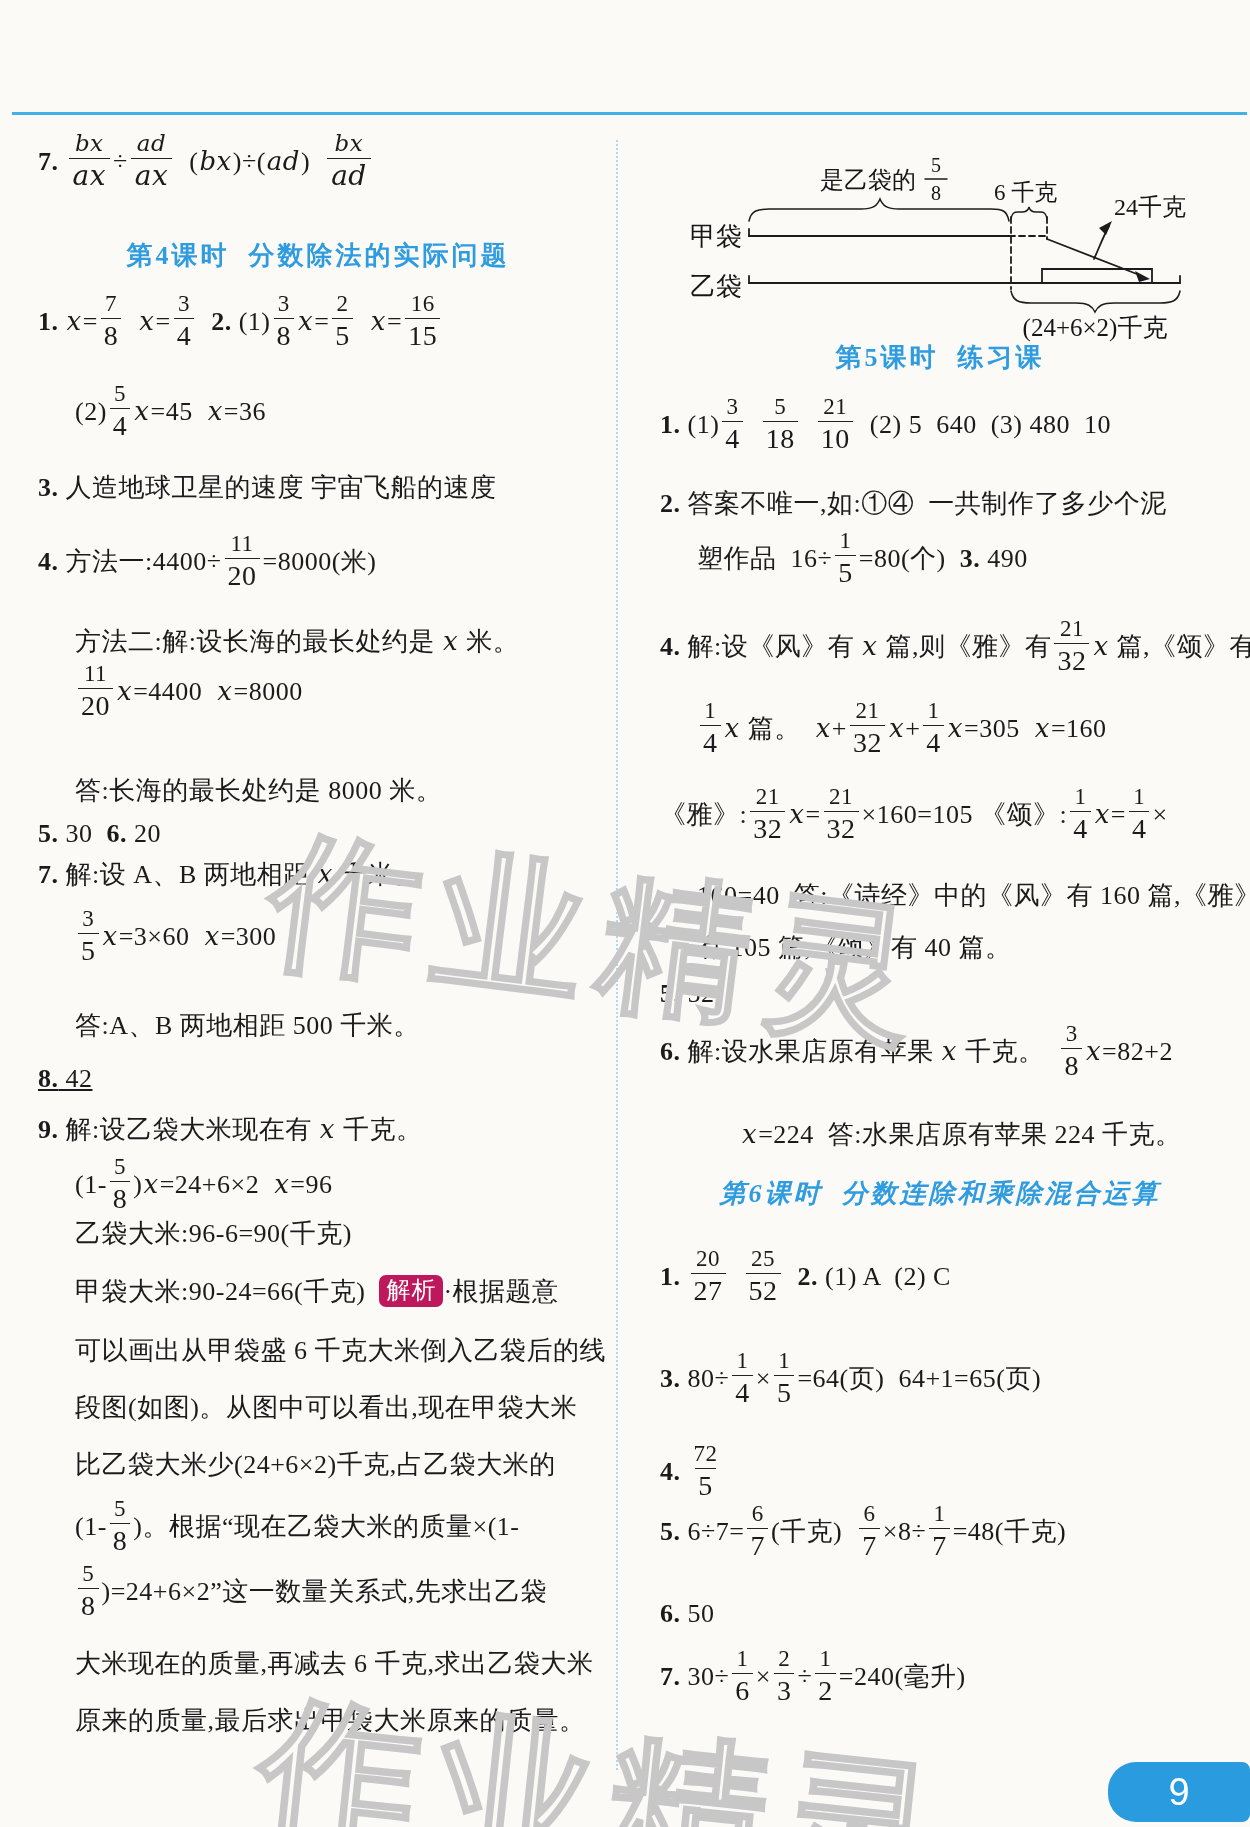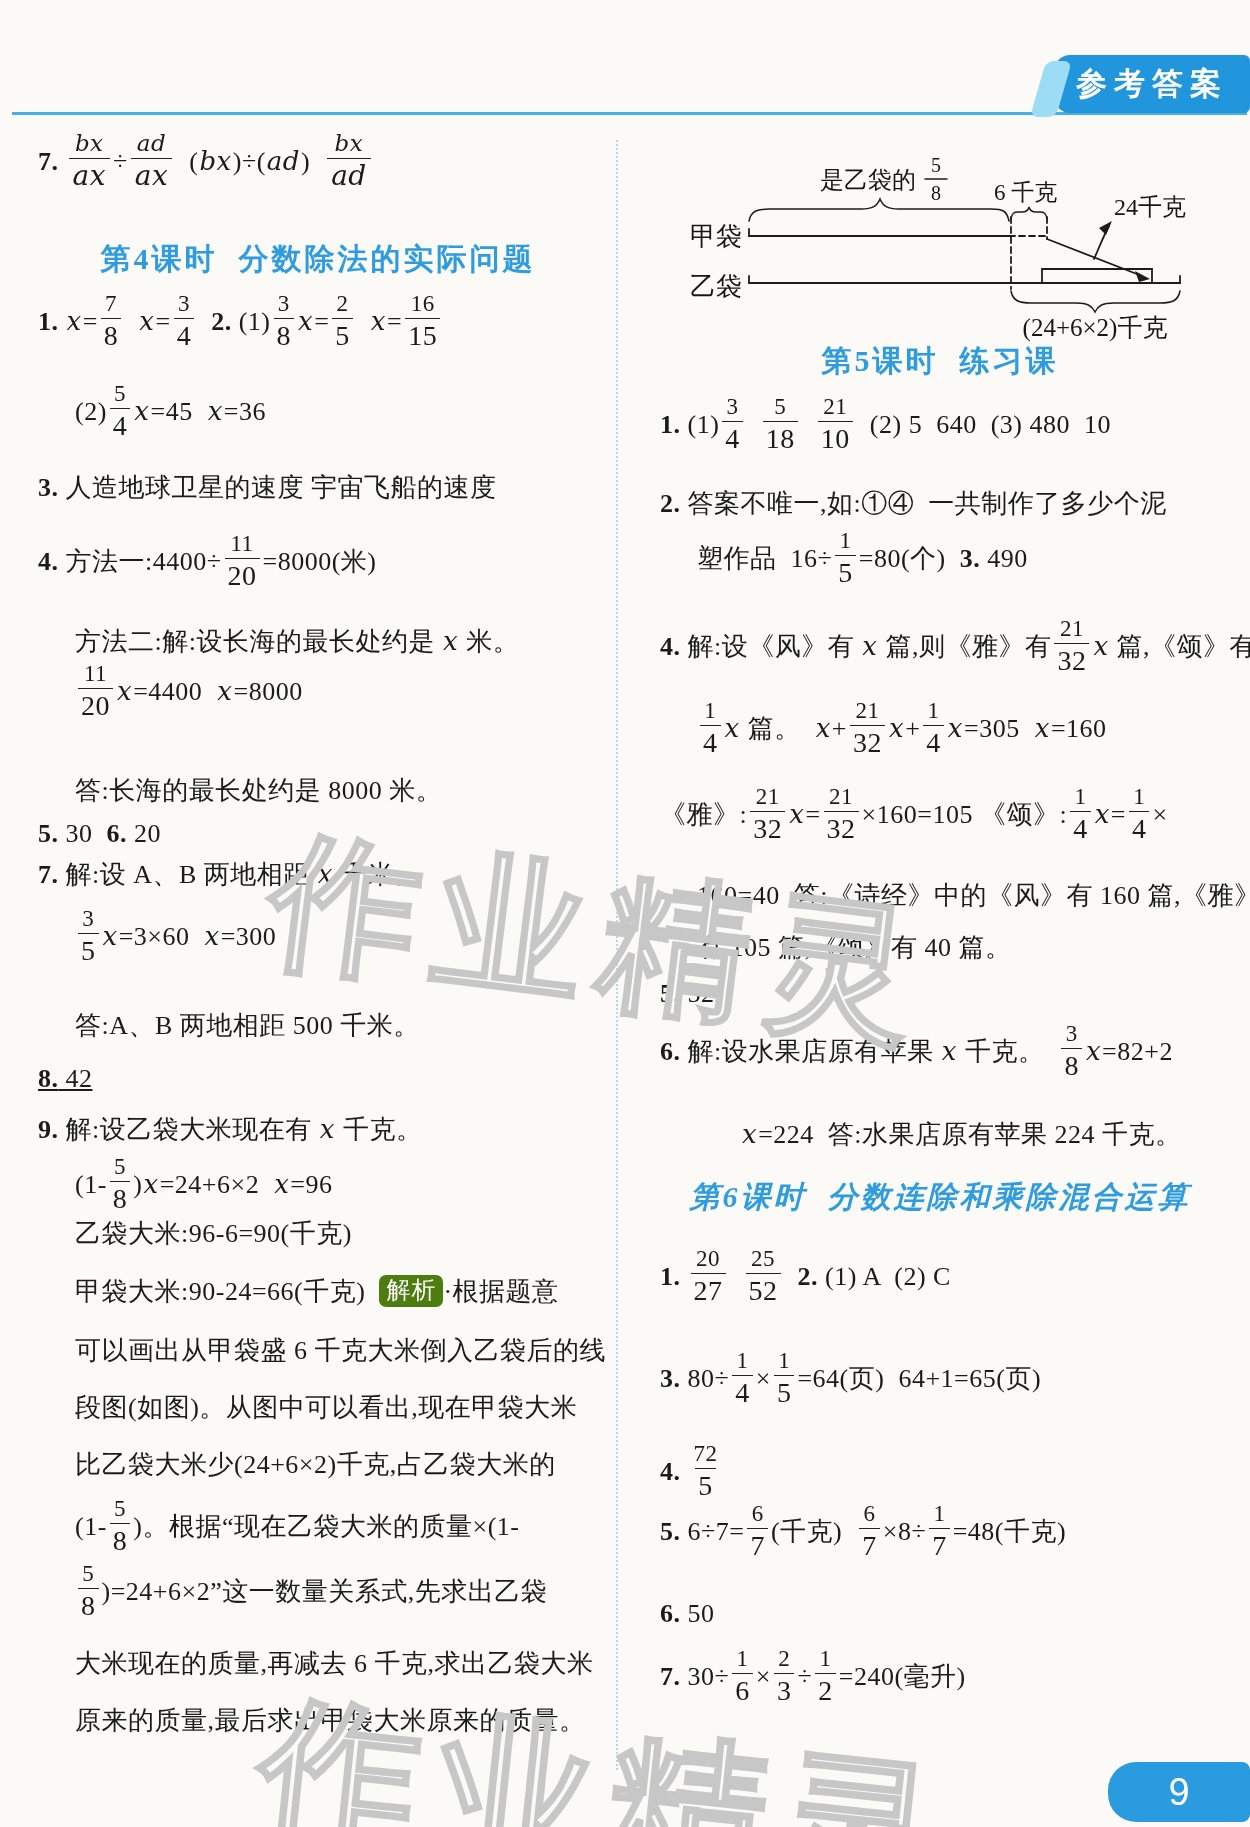--- a/index.html
+++ b/index.html
@@ -8,48 +8,44 @@
   .top-rule{position:absolute;left:12px;right:3px;top:112px;height:3px;background:#45b0e8;}
   .ref-badge{position:absolute;right:0px;top:55px;width:196px;height:58px;background:#2196dd;
         border-radius:16px 6px 6px 16px;display:flex;align-items:center;justify-content:center;
         color:#fff;font-size:31px;font-weight:700;letter-spacing:7px;z-index:5;}
   .ref-accent{position:absolute;left:-16px;top:6px;width:26px;height:56px;background:#9ddcf5;
         transform:skewX(-16deg);border-radius:8px;}
   .divider{position:absolute;left:616px;top:140px;height:1630px;width:0;border-left:2px dotted #aed9ee;}
   .row{position:absolute;white-space:pre;font-size:26px;line-height:1.25;letter-spacing:0.5px;}
   .row b{font-weight:700;}
   .row .v{font-style:italic;font-family:"DejaVu Serif", serif;padding:0 1px;}
-  .heading{color:#2f9ce0;font-weight:700;font-size:30px;text-align:center;letter-spacing:3px;white-space:pre;}
+  .heading{color:#2f9ce0;font-weight:700;font-size:26px;text-align:center;letter-spacing:3px;white-space:pre;}
   .fr{display:inline-flex;flex-direction:column;align-items:center;vertical-align:middle;
       line-height:1;margin:0 3px;transform:translateY(-3px);}
   .fr .nu{font-size:23px;padding:0 3px 3px;}
   .fr .de{font-size:28px;border-top:1.6px solid #222;padding:3px 3px 0;}
-  .jiexi-badge{display:inline-block;background:#4d7c0f;color:#fff;border-radius:7px;
+  .jiexi-badge{display:inline-block;background:#be185d;color:#fff;border-radius:7px;
       padding:0px 7px 2px;font-size:24px;letter-spacing:1px;transform:translateY(-2px);}
   .wm{position:absolute;font-family:"Liberation Sans", sans-serif;font-weight:700;
       color:transparent;-webkit-text-stroke:2.5px #c7c7c7;z-index:30;pointer-events:none;white-space:nowrap;}
   .wm1{left:268px;top:840px;font-size:150px;letter-spacing:16px;transform:rotate(7deg);}
   .wm2{left:258px;top:1698px;font-size:160px;letter-spacing:14px;transform:rotate(6deg);}
   .page-badge{position:absolute;right:0;top:1762px;width:142px;height:60px;background:#2b9be0;
       border-radius:28px 8px 8px 28px;color:#fff;font-size:38px;display:flex;align-items:center;
       justify-content:center;font-family:"Liberation Sans", sans-serif;z-index:5;}
   .diagram{position:absolute;left:648px;top:118px;}
   .diagram text{font-family:"Liberation Serif", serif;}
 </style>
 </head>
 <body>
 
 <div class="page">
 
   <div class="top-rule"></div>
 
-  <div class="ref-badge">
-    <span class="ref-accent"></span>
-    <span>参考答案</span>
-  </div>
 
   <div class="divider"></div>
 
   <div id="left-col">
       <div class="row" style="top: 135px; left: 38px;"><b>7.</b> <span class="fr"><span class="nu"><i class="v">bx</i></span><span class="de"><i class="v">ax</i></span></span>÷<span class="fr"><span class="nu"><i class="v">ad</i></span><span class="de"><i class="v">ax</i></span></span>  (<i class="v">bx</i>)÷(<i class="v">ad</i>)  <span class="fr"><span class="nu"><i class="v">bx</i></span><span class="de"><i class="v">ad</i></span></span></div>
       <div class="row heading" style="top: 240px; left: 38px; width: 560px;">第4课时  分数除法的实际问题</div>
       <div class="row" style="top: 295px; left: 38px;"><b>1.</b> <i class="v">x</i>=<span class="fr"><span class="nu">7</span><span class="de">8</span></span>  <i class="v">x</i>=<span class="fr"><span class="nu">3</span><span class="de">4</span></span>  <b>2.</b> (1)<span class="fr"><span class="nu">3</span><span class="de">8</span></span><i class="v">x</i>=<span class="fr"><span class="nu">2</span><span class="de">5</span></span>  <i class="v">x</i>=<span class="fr"><span class="nu">16</span><span class="de">15</span></span></div>
       <div class="row" style="top: 385px; left: 75px;">(2)<span class="fr"><span class="nu">5</span><span class="de">4</span></span><i class="v">x</i>=45  <i class="v">x</i>=36</div>
       <div class="row" style="top: 472px; left: 38px;"><b>3.</b> 人造地球卫星的速度 宇宙飞船的速度</div>
       <div class="row" style="top: 535px; left: 38px;"><b>4.</b> 方法一:4400÷<span class="fr"><span class="nu">11</span><span class="de">20</span></span>=8000(米)</div>

